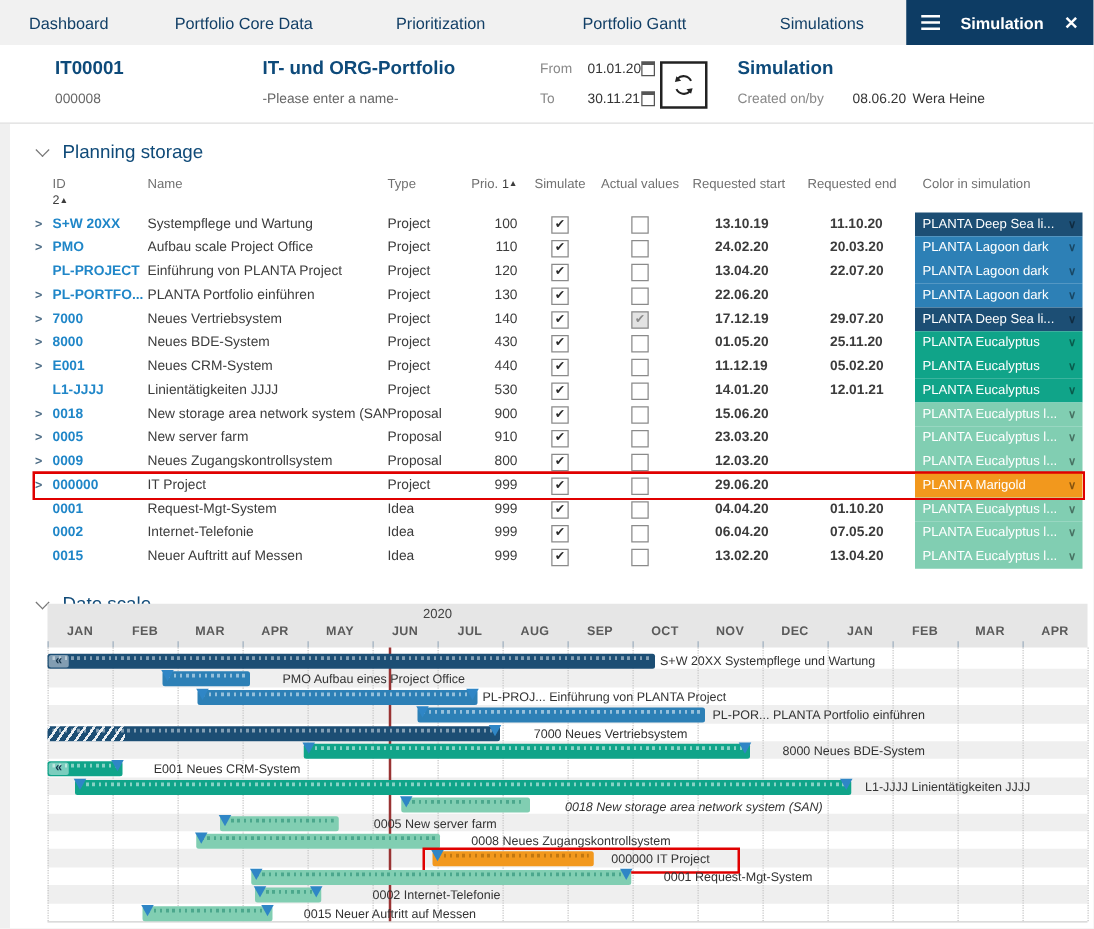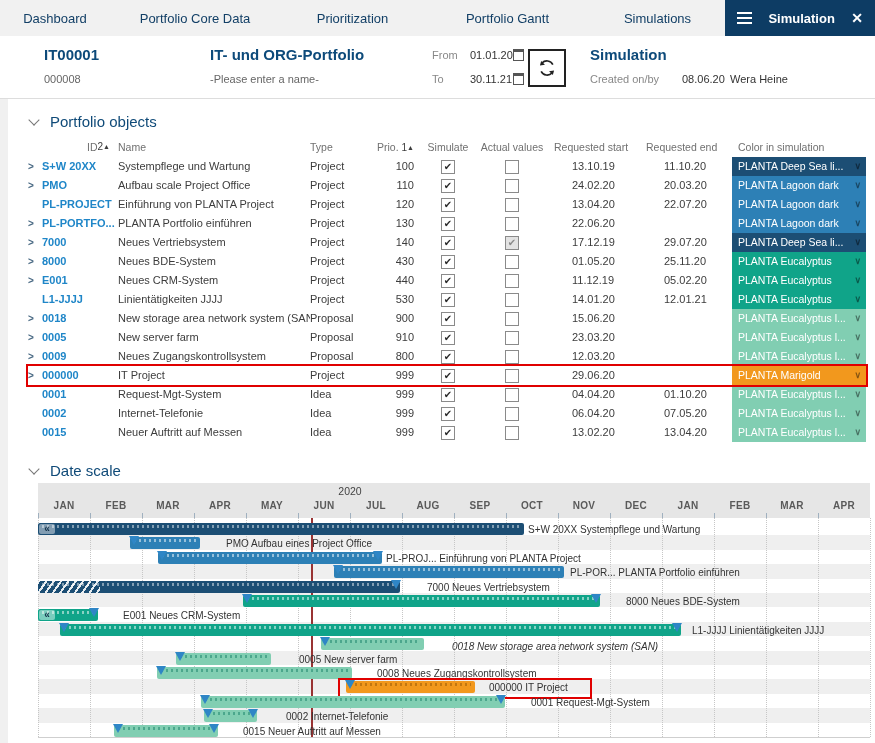--- a/index.html
+++ b/index.html
@@ -31,38 +31,38 @@
   
   .sect{display:flex;align-items:center;margin:14px 0 0 30px;}
   .chev{width:7px;height:7px;border-right:1.5px solid #777;border-bottom:1.5px solid #777;
         transform:rotate(45deg);margin-right:12px;margin-top:-4px;}
   .sect span{font-size:15px;color:#0f4a78;}
 
   
   .thead,.trow{display:grid;grid-template-columns:14px 76px 192px 62px 44px 64px 64px 92px 96px 134px;
                width:838px;}
   .thead{margin:10px 0 2px 28px;font-size:10.5px;color:#707070;line-height:14px;}
-  .thead .hid{display:flex;justify-content:flex-end;padding-right:8px;}
+  .thead .hid{display:flex;justify-content:flex-start;padding-right:8px;flex-direction:column;}
   .sortb{color:#3c3c3c;font-size:10px;}
   .sortb b{font-size:7px;vertical-align:1px;}
   .hprio{text-align:right;padding-right:2px;}
   .hcent{text-align:center;}
   .hpad{padding-left:10px;}
   .tbody{margin-left:28px;}
   .trow{height:19px;line-height:19px;font-size:11px;}
   .trow.hl{box-shadow:0 0 0 2px #e00000;position:relative;z-index:2;}
   .c-exp{color:#4a6a84;font-weight:bold;font-size:10px;}
   .c-id{color:#1f86c8;font-weight:bold;white-space:nowrap;overflow:hidden;}
   .c-name,.c-type{white-space:nowrap;overflow:hidden;color:#3c3c3c;}
   .c-prio{text-align:right;padding-right:2px;color:#3c3c3c;}
   .c-cb{display:flex;align-items:center;justify-content:center;}
   .cb{width:12px;height:12px;border:1px solid #8a8a8a;background:#fff;font-size:10px;
       line-height:12px;text-align:center;color:#2b2b2b;}
   .cb.gray{background:#e3e3e3;color:#8a8a8a;}
-  .c-date{padding-left:28px;color:#3c3c3c;}
+  .c-date{padding-left:28px;color:#3c3c3c;font-weight:bold;}
   .c-color{display:flex;justify-content:space-between;align-items:center;color:#fff;
            font-size:10.5px;padding:0 5px 0 6px;white-space:nowrap;overflow:hidden;}
   .c-color .dd{color:rgba(0,0,0,.45);font-size:9px;font-weight:bold;}
 
   
   .gantt{position:absolute;left:0;top:483px;width:875px;height:260px;}
   .ghead{position:absolute;left:38px;top:0;width:832px;height:35px;background:#e6e6e6;}
   .gyear{position:absolute;left:0;top:2px;width:624px;text-align:center;font-size:10.5px;color:#444;}
   .gmonth{position:absolute;top:17px;width:52px;text-align:center;font-size:10px;
           font-weight:bold;color:#5a5a5a;letter-spacing:.3px;}
@@ -127,21 +127,21 @@
       </svg>
     </span>
     <span class="big" style="left:590px">Simulation</span>
     <span class="lbl" style="left:590px;top:37px">Created on/by</span>
     <span class="val" style="left:682px;top:37px">08.06.20</span>
     <span class="val" style="left:730px;top:37px">Wera Heine</span>
   </div>
 
   <div class="sect">
     <span class="chev"></span>
-    <span>Portfolio objects</span>
+    <span>Planning storage</span>
   </div>
 
   <div class="thead">
     <div></div>
     <div class="hid">
       <span>ID</span>
       <span class="sortb"><span>2</span><b>▲</b></span>
     </div>
     <div>Name</div>
     <div>Type</div>
@@ -589,21 +589,21 @@
         <div class="dots" style="--dot: rgba(10,120,95,.45);"></div>
       </div>
       <div class="tri" style="left: 200px; top: 211.8px;"></div>
       <div class="tri" style="left: 496px; top: 211.8px;"></div>
       <div class="glabel" style="left: 531px; top: 213.8px;">0001 Request-Mgt-System</div>
       <div class="gbar" style="left: 204px; width: 53px; top: 227.2px; background: rgb(129, 206, 178);">
         <div class="dots" style="--dot: rgba(10,120,95,.45);"></div>
       </div>
       <div class="tri" style="left: 203px; top: 226.2px;"></div>
       <div class="tri" style="left: 248px; top: 226.2px;"></div>
-      <div class="glabel" style="left: 286px; top: 228.2px; text-align: center;">0002 Internet-Telefonie</div>
+      <div class="glabel" style="left: 298px; top: 228.2px; text-align: center;">0002 Internet-Telefonie</div>
       <div class="gbar" style="left: 114px; width: 104px; top: 241.6px; background: rgb(129, 206, 178);">
         <div class="dots" style="--dot: rgba(10,120,95,.45);"></div>
       </div>
       <div class="tri" style="left: 113px; top: 240.6px;"></div>
       <div class="tri" style="left: 209px; top: 240.6px;"></div>
       <div class="glabel" style="left: 243px; top: 242.6px;">0015 Neuer Auftritt auf Messen</div>
     </div>
 
 </div>
 

